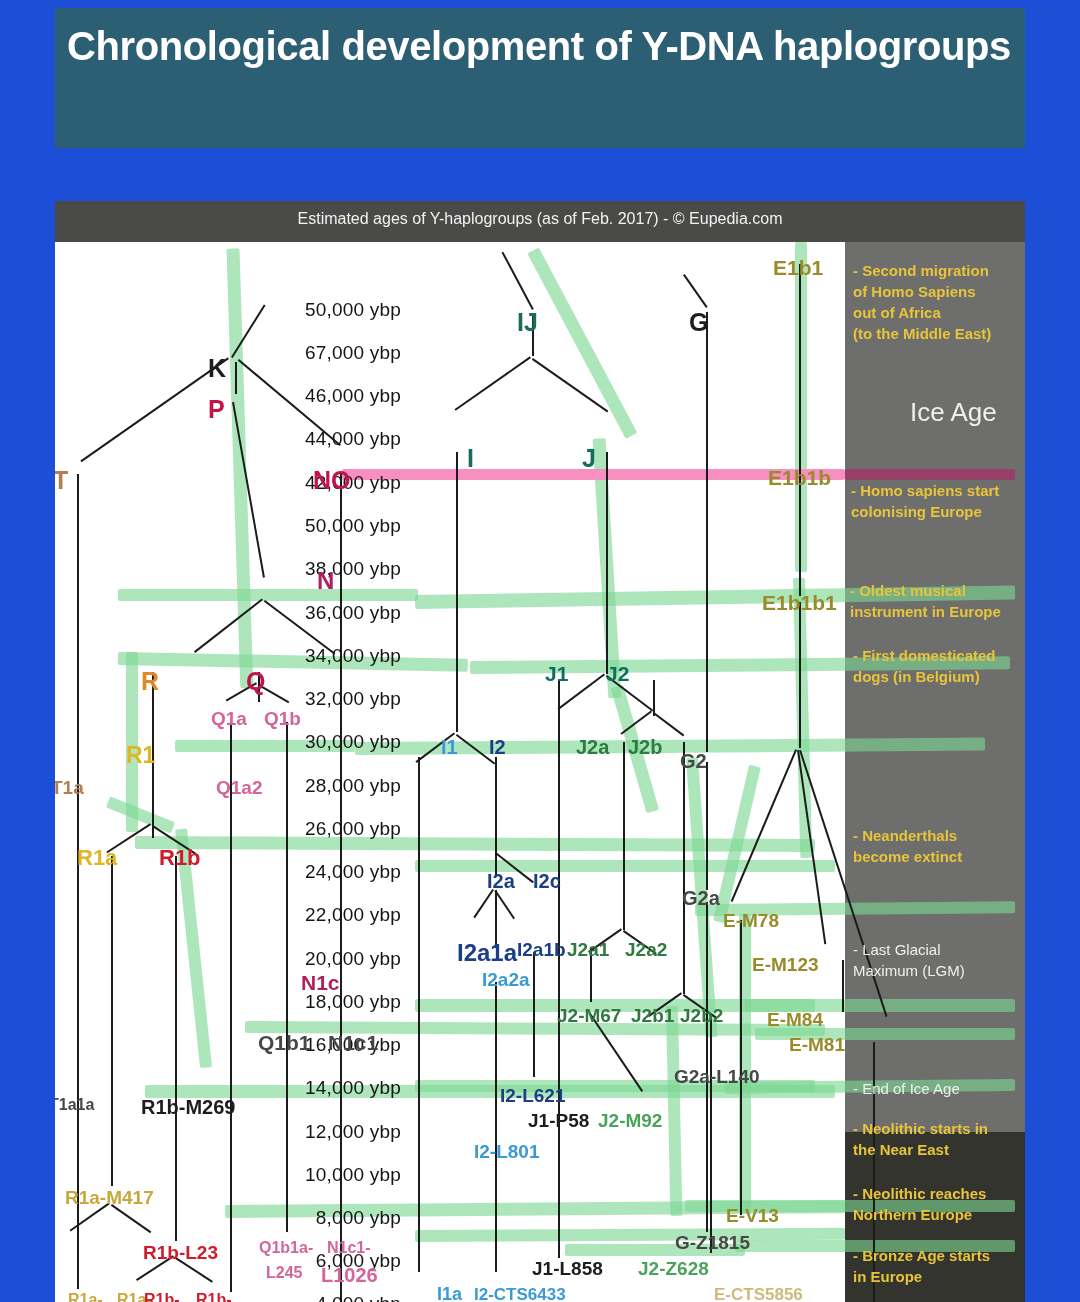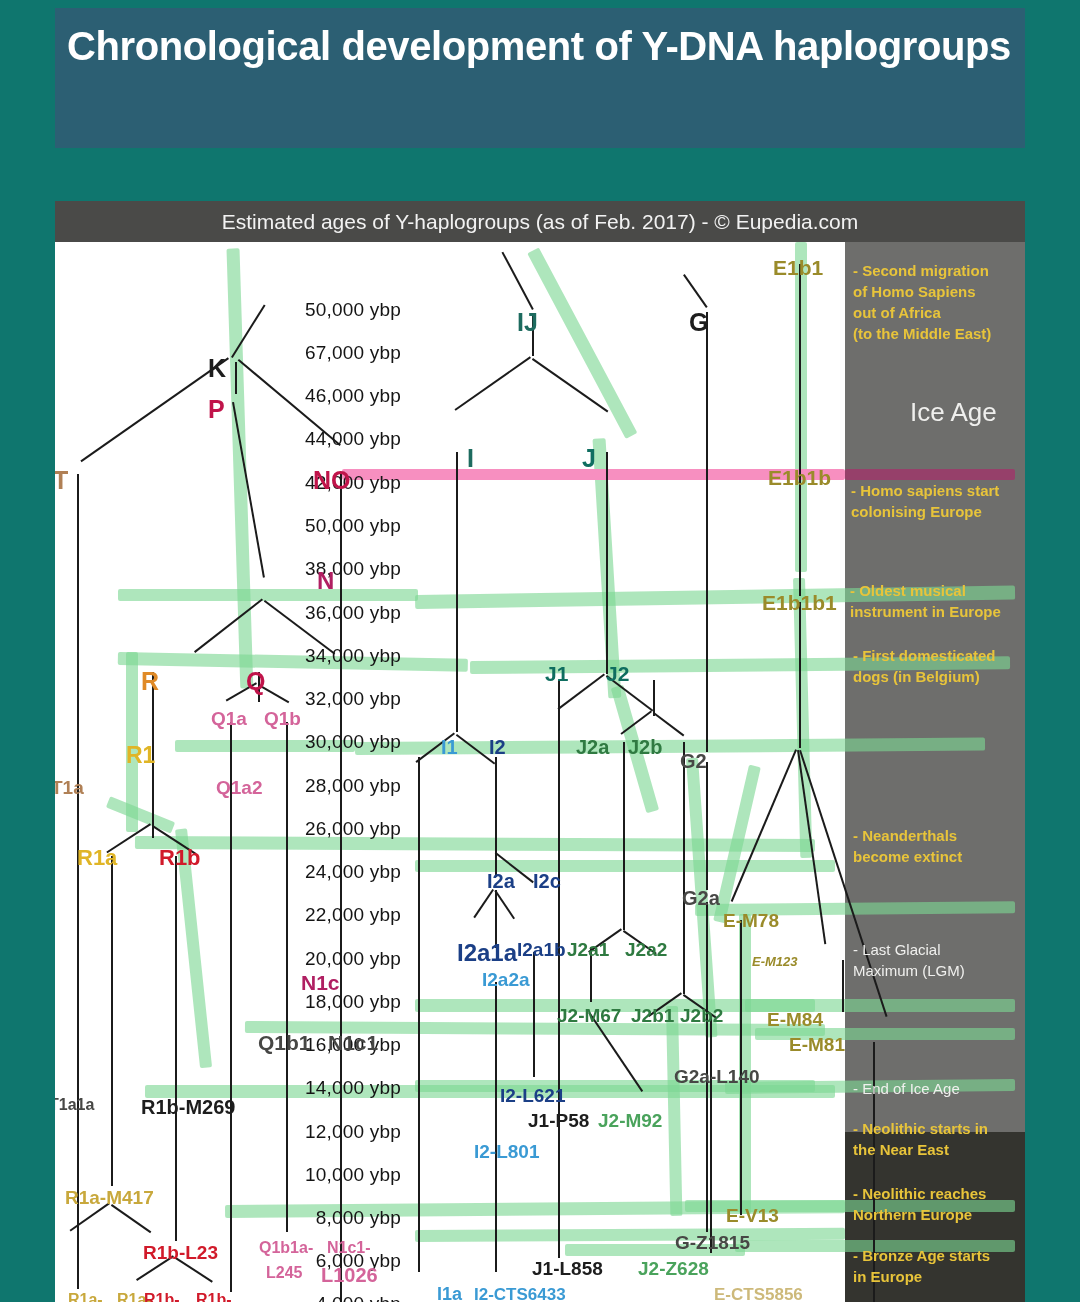--- a/index.html
+++ b/index.html
@@ -1,27 +1,27 @@
 <!DOCTYPE html>
 <html><head>
 <meta charset="utf-8">
 <style>
   html,body{margin:0;padding:0;background:#ffffff;}
   body{font-family:"Liberation Sans",sans-serif;}
-  #page{position:relative;width:1080px;height:1302px;overflow:hidden;background:#0f766e;}
+  #page{position:relative;width:1080px;height:1302px;overflow:hidden;background:#1d4ed8;}
 
   
   #title-banner{position:absolute;left:55px;top:8px;width:970px;height:140px;
     background:#2c5f73;color:#ffffff;box-sizing:border-box;padding:12px 0 0 12px;}
   #title-text{font-size:40px;font-weight:bold;line-height:52px;letter-spacing:-0.4px;}
 
   
   #chart{position:absolute;left:55px;top:201px;width:970px;height:1101px;background:#fff;overflow:hidden;}
   #chart-header{position:absolute;left:0;top:0;width:970px;height:41px;background:#4a4a48;}
-  #chart-header-text{position:absolute;left:0;top:9px;width:970px;text-align:center;color:#f2f2f2;font-size:21px;}
+  #chart-header-text{position:absolute;left:0;top:9px;width:970px;text-align:center;color:#f2f2f2;font-size:16px;}
 
   
   #info-panel{position:absolute;left:790px;top:41px;width:180px;height:890px;background:#6e6e6c;}
   #info-panel-dark{position:absolute;left:790px;top:931px;width:180px;height:170px;background:#34342f;}
 
   
   #plot{position:absolute;left:0;top:41px;width:970px;height:1060px;}
 
   .vline{position:absolute;width:0;border-left:2px solid #1b1b1b;}
   .seg{position:absolute;transform-origin:0 0;height:0;border-top:2px solid #1b1b1b;}
@@ -277,21 +277,21 @@
           <div class="lab c-green" style="left: 573px; top: 494px; font-size: 20px;">J2b</div>
           <div class="lab c-grey" style="left: 625px; top: 508px; font-size: 20px;">G2</div>
           <div class="lab c-blue" style="left: 432px; top: 628px; font-size: 20px;">I2a</div>
           <div class="lab c-blue" style="left: 478px; top: 628px; font-size: 20px;">I2c</div>
           <div class="lab c-grey" style="left: 627px; top: 645px; font-size: 20px;">G2a</div>
           <div class="lab c-olive" style="left: 668px; top: 668px; font-size: 19px;">E-M78</div>
           <div class="lab c-blue" style="left: 402px; top: 697px; font-size: 24px;">I2a1a</div>
           <div class="lab c-blue" style="left: 462px; top: 697px; font-size: 19px;">I2a1b</div>
           <div class="lab c-green" style="left: 512px; top: 697px; font-size: 19px;">J2a1</div>
           <div class="lab c-green" style="left: 570px; top: 697px; font-size: 19px;">J2a2</div>
-          <div class="lab c-olive" style="left: 697px; top: 712px; font-size: 13px; font-style: italic;">E-M123</div>
+          <div class="lab c-olive" style="left: 697px; top: 712px; font-size: 19px;">E-M123</div>
           <div class="lab c-lblue" style="left: 427px; top: 727px; font-size: 19px;">I2a2a</div>
           <div class="lab c-green" style="left: 502px; top: 763px; font-size: 19px;">J2-M67</div>
           <div class="lab c-green" style="left: 576px; top: 763px; font-size: 19px;">J2b1</div>
           <div class="lab c-green" style="left: 625px; top: 763px; font-size: 19px;">J2b2</div>
           <div class="lab c-olive" style="left: 712px; top: 767px; font-size: 19px;">E-M84</div>
           <div class="lab c-olive" style="left: 734px; top: 792px; font-size: 19px;">E-M81</div>
           <div class="lab c-grey" style="left: 619px; top: 824px; font-size: 19px;">G2a-L140</div>
           <div class="lab c-blue" style="left: 445px; top: 843px; font-size: 19px;">I2-L621</div>
           <div class="lab c-black" style="left: 473px; top: 868px; font-size: 19px;">J1-P58</div>
           <div class="lab c-lgreen" style="left: 543px; top: 868px; font-size: 19px;">J2-M92</div>

